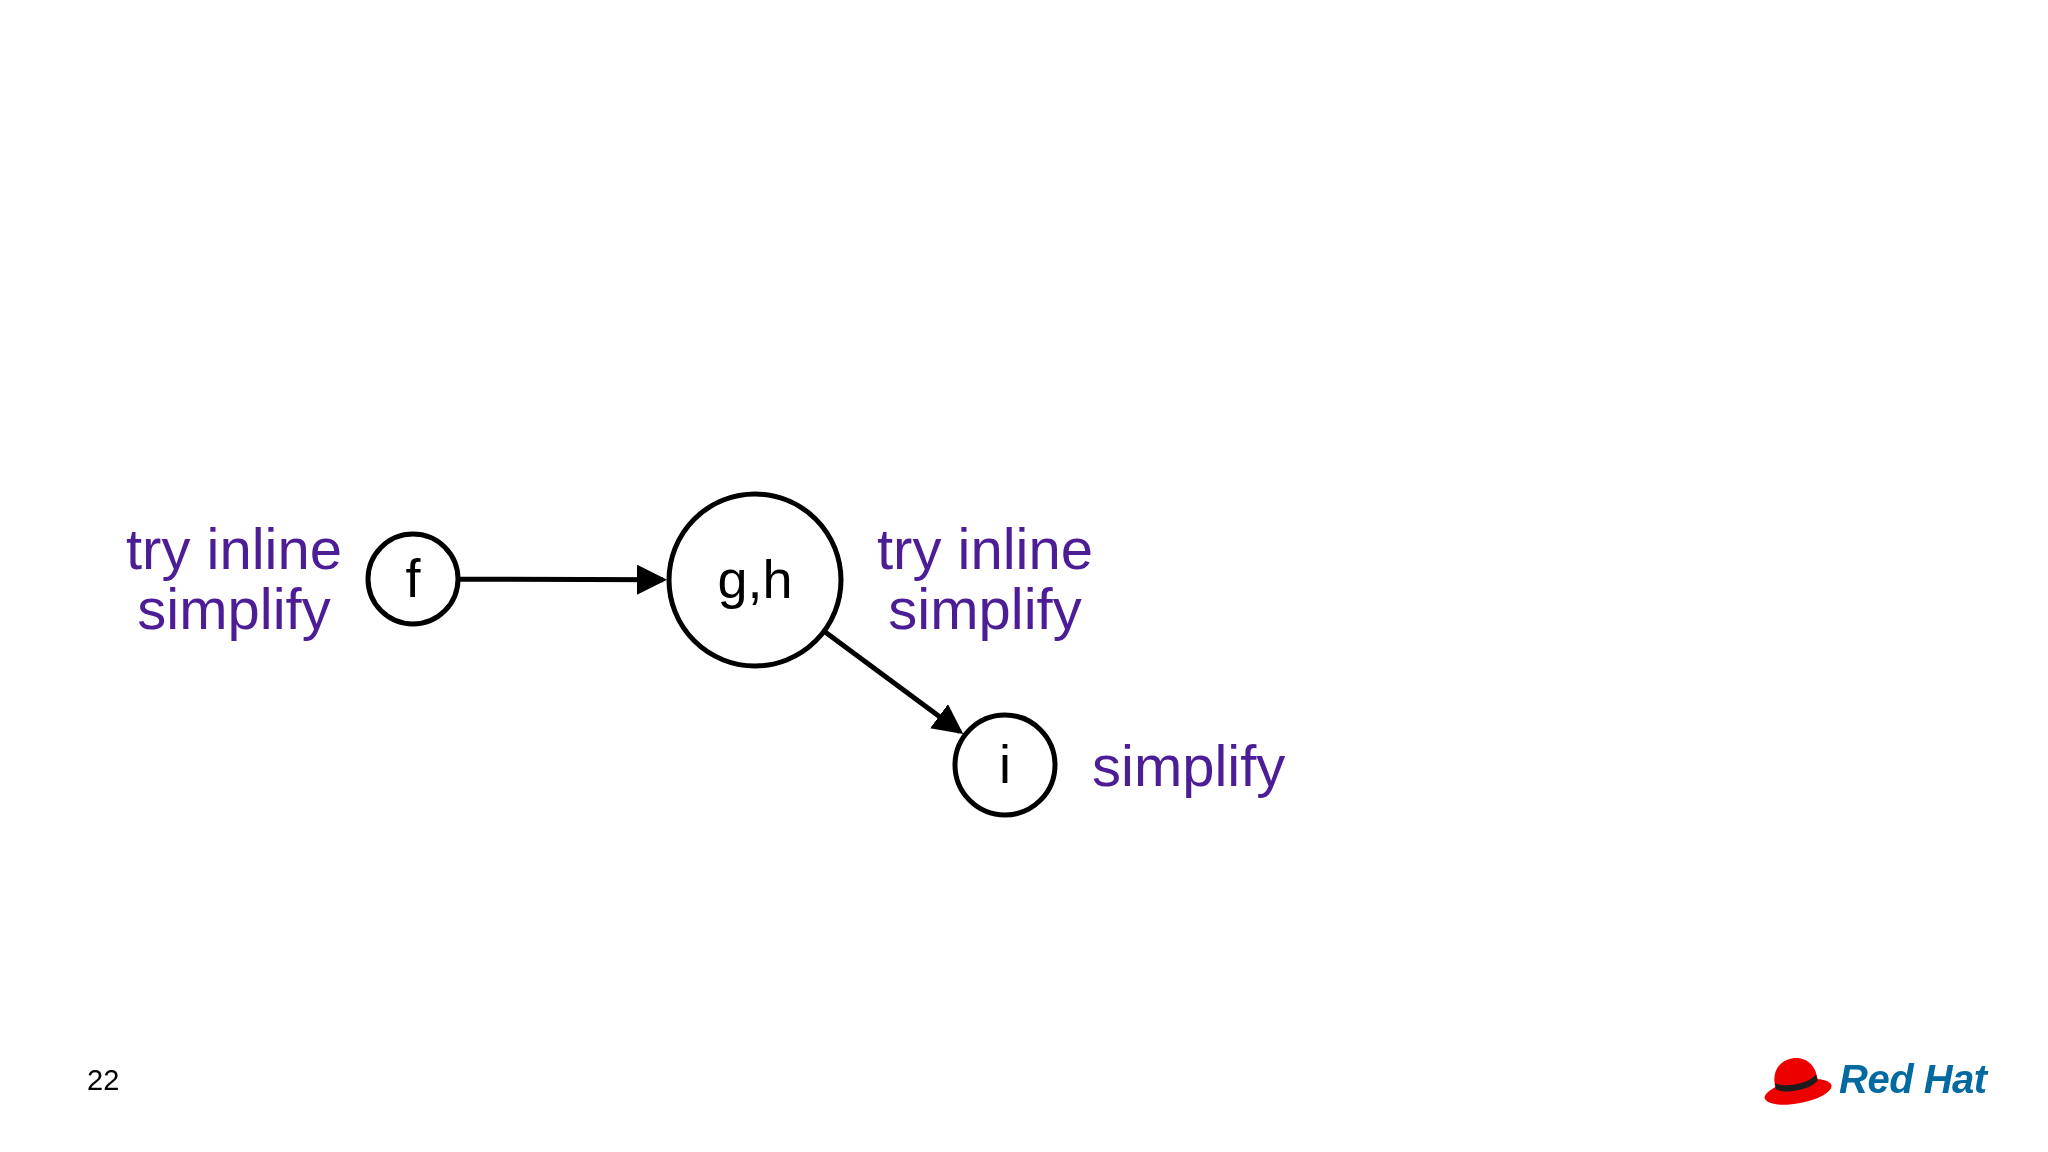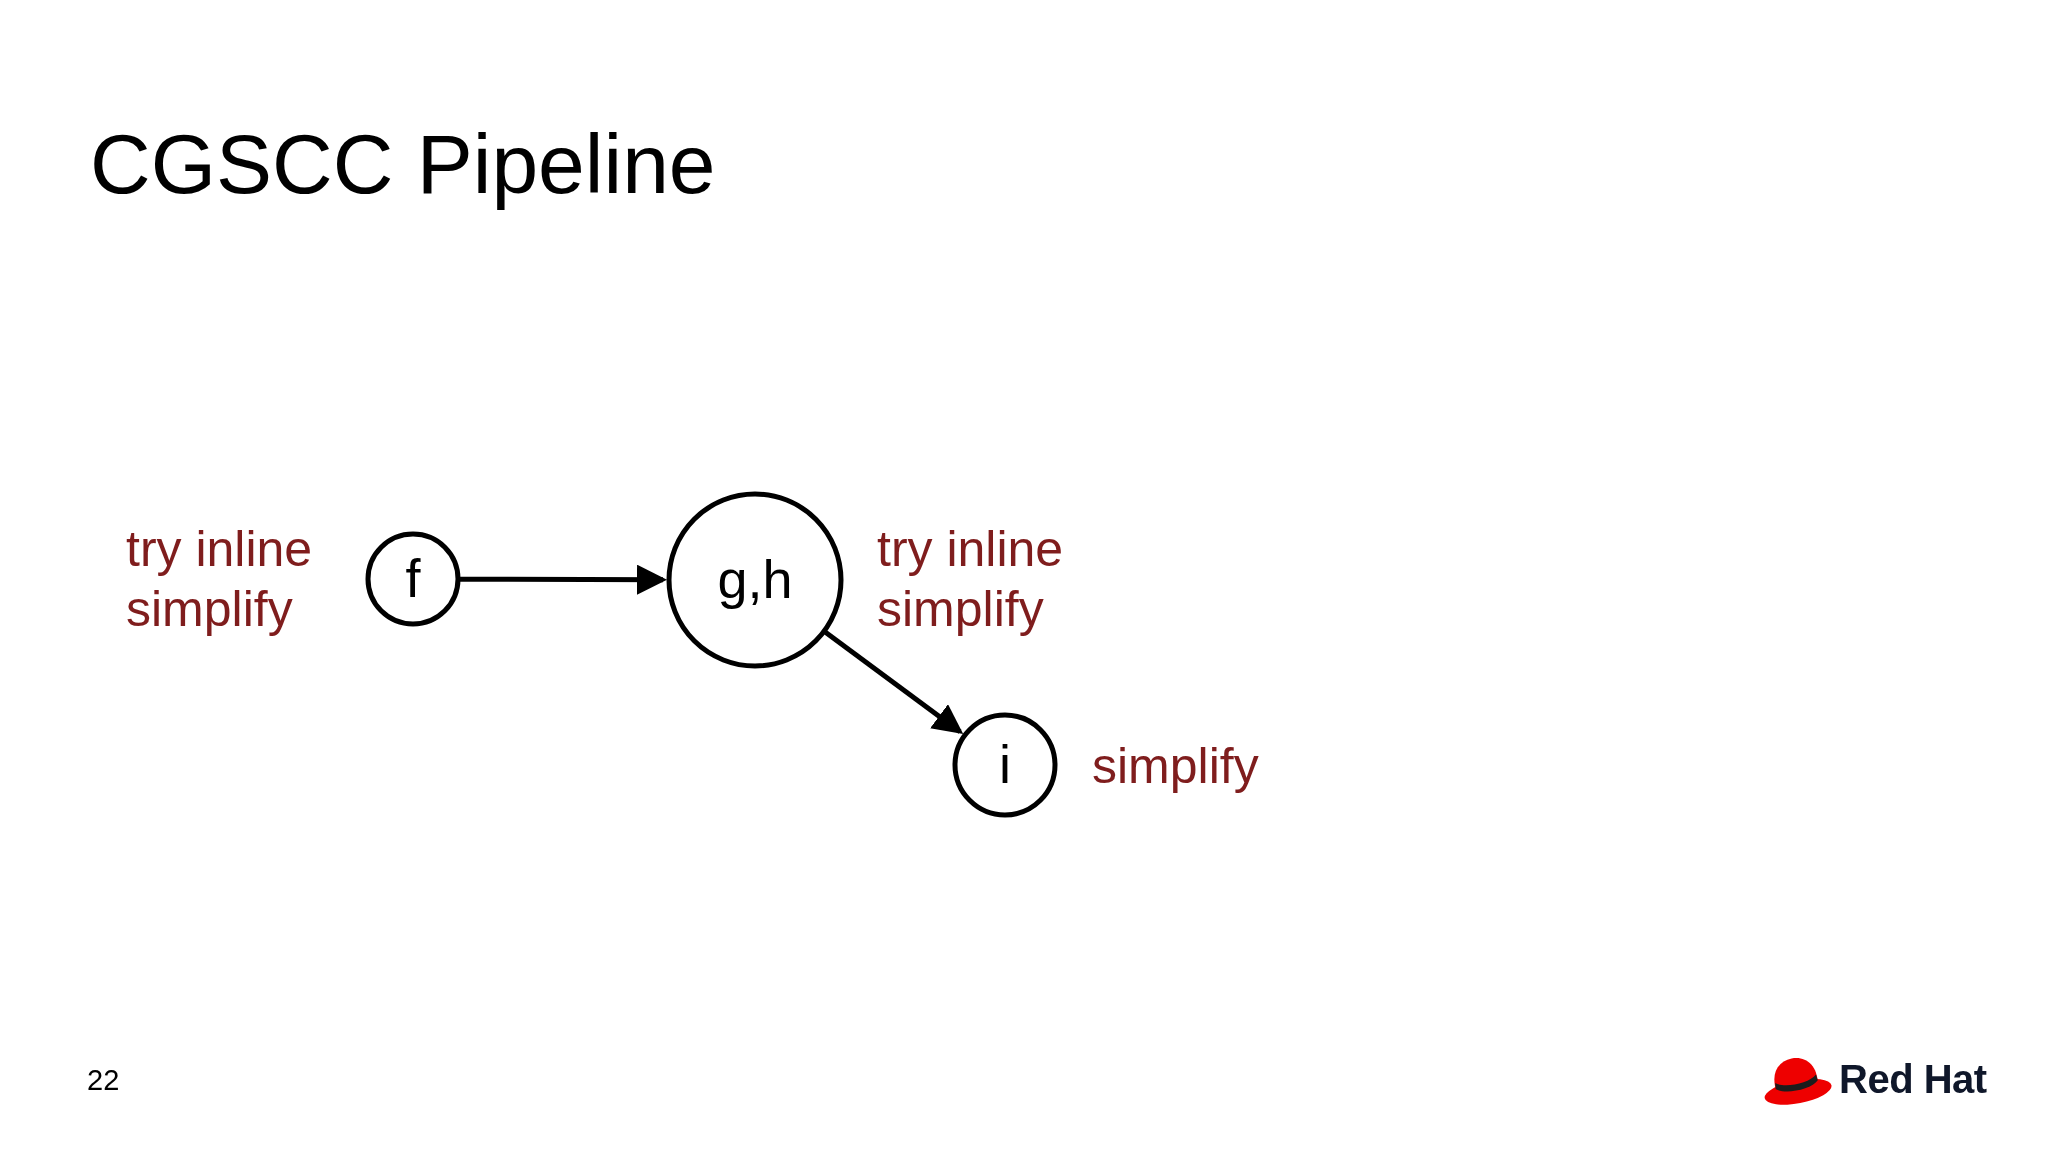--- a/index.html
+++ b/index.html
@@ -28,24 +28,25 @@
   }
   #diagram-svg {
     position: absolute;
     left: 0;
     top: 0;
     width: 2048px;
     height: 1152px;
   }
   .annotation {
     position: absolute;
-    font-size: 50px;
+    font-size: 58px;
     line-height: 60px;
-    color: #7f1d1d;
+    color: #4c1d95;
     white-space: nowrap;
+    text-align: center;
   }
   .page-number {
     position: absolute;
     left: 87px;
     top: 1064px;
     font-size: 29px;
     line-height: 32px;
     color: #000000;
   }
   .logo {
@@ -68,21 +69,20 @@
     font-family: "Liberation Sans", sans-serif;
     font-size: 54px;
     fill: #000000;
   }
 </style>
 </head>
 <body>
 
 <div class="slide" style="background: rgb(255, 255, 255);">
 
-  <h1 class="slide-title" style="color: rgb(0, 0, 0);">CGSCC Pipeline</h1>
 
   <svg id="diagram-svg" viewBox="0 0 2048 1152" xmlns="http://www.w3.org/2000/svg">
     <defs>
       <marker id="arrowhead" markerWidth="7" markerHeight="7" refX="5.2" refY="3" orient="auto" markerUnits="strokeWidth">
         <path d="M0,0 L6,3 L0,6 Z" fill="#000000"></path>
       </marker>
     </defs>
     <g id="edges-layer">
         <line x1="457.9998076343514" y1="579.1315783848958" x2="663.0003932808817" y2="579.7309953019909" stroke="#000000" stroke-width="5" marker-end="url(#arrowhead)"></line>
         <line x1="824.1304033314667" y1="631.1564984652854" x2="959.9848536446264" y2="731.6887916970235" stroke="#000000" stroke-width="5" marker-end="url(#arrowhead)"></line>
@@ -114,16 +114,16 @@
   <div class="page-number">22</div>
 
   <div class="logo">
     <svg width="72" height="56" viewBox="0 0 72 56" xmlns="http://www.w3.org/2000/svg">
       <g transform="rotate(-11 36 30)">
         <path id="hat-crown" d="M 15 37 C 12 18, 22 7, 36 7 C 50 7, 60 18, 57 37 Z" fill="#ee0000"></path>
         <ellipse id="hat-brim" cx="36" cy="41" rx="34" ry="11.5" fill="#ee0000"></ellipse>
         <path id="hat-band" d="M 14.5 34 C 22 41.5, 50 41.5, 57.5 33.5 L 56.8 27.5 C 49 35, 23 35, 15.2 28 Z" fill="#1c1c1c"></path>
       </g>
     </svg>
-    <span class="logo-text" style="color: #0f172a;">Red Hat</span>
+    <span class="logo-text" style="color: #0369a1; font-style: italic;">Red Hat</span>
   </div>
 
 </div>
 
 </body></html>

